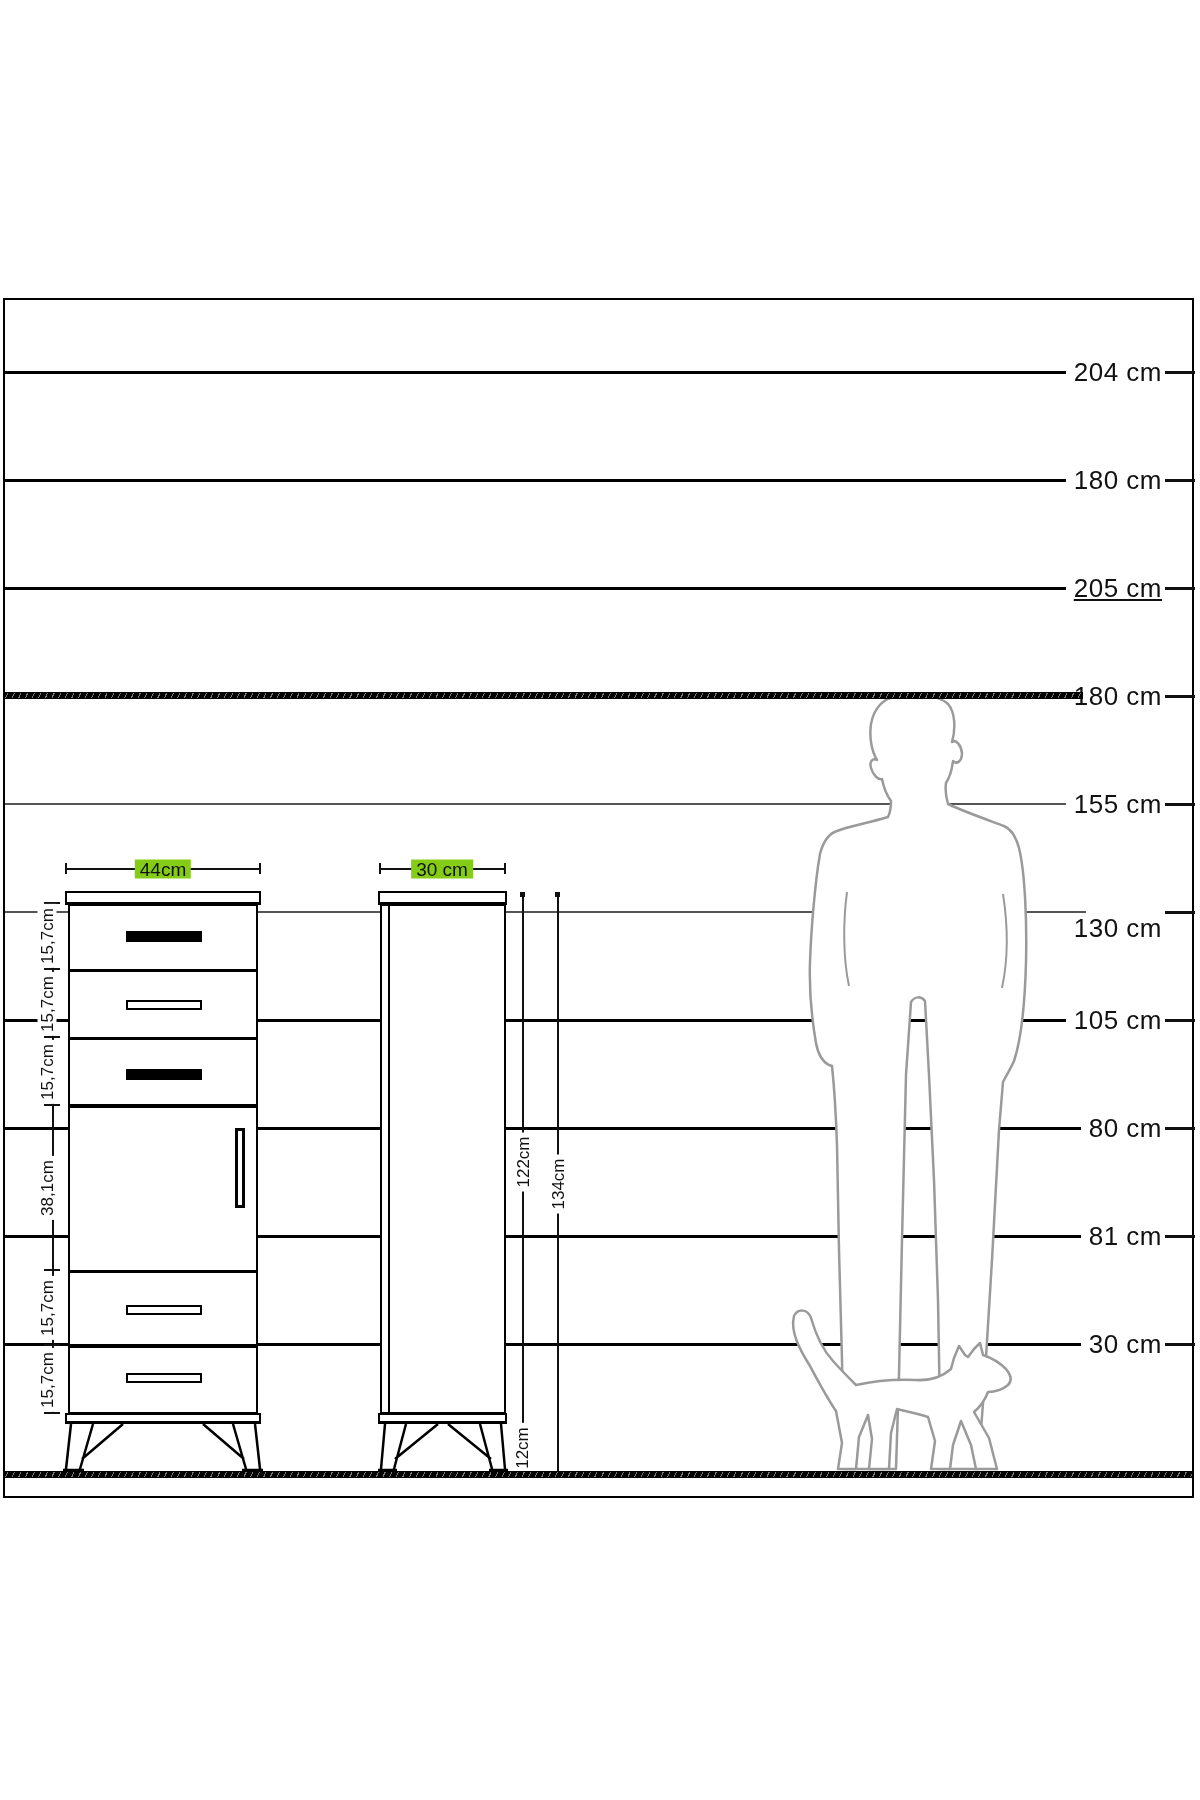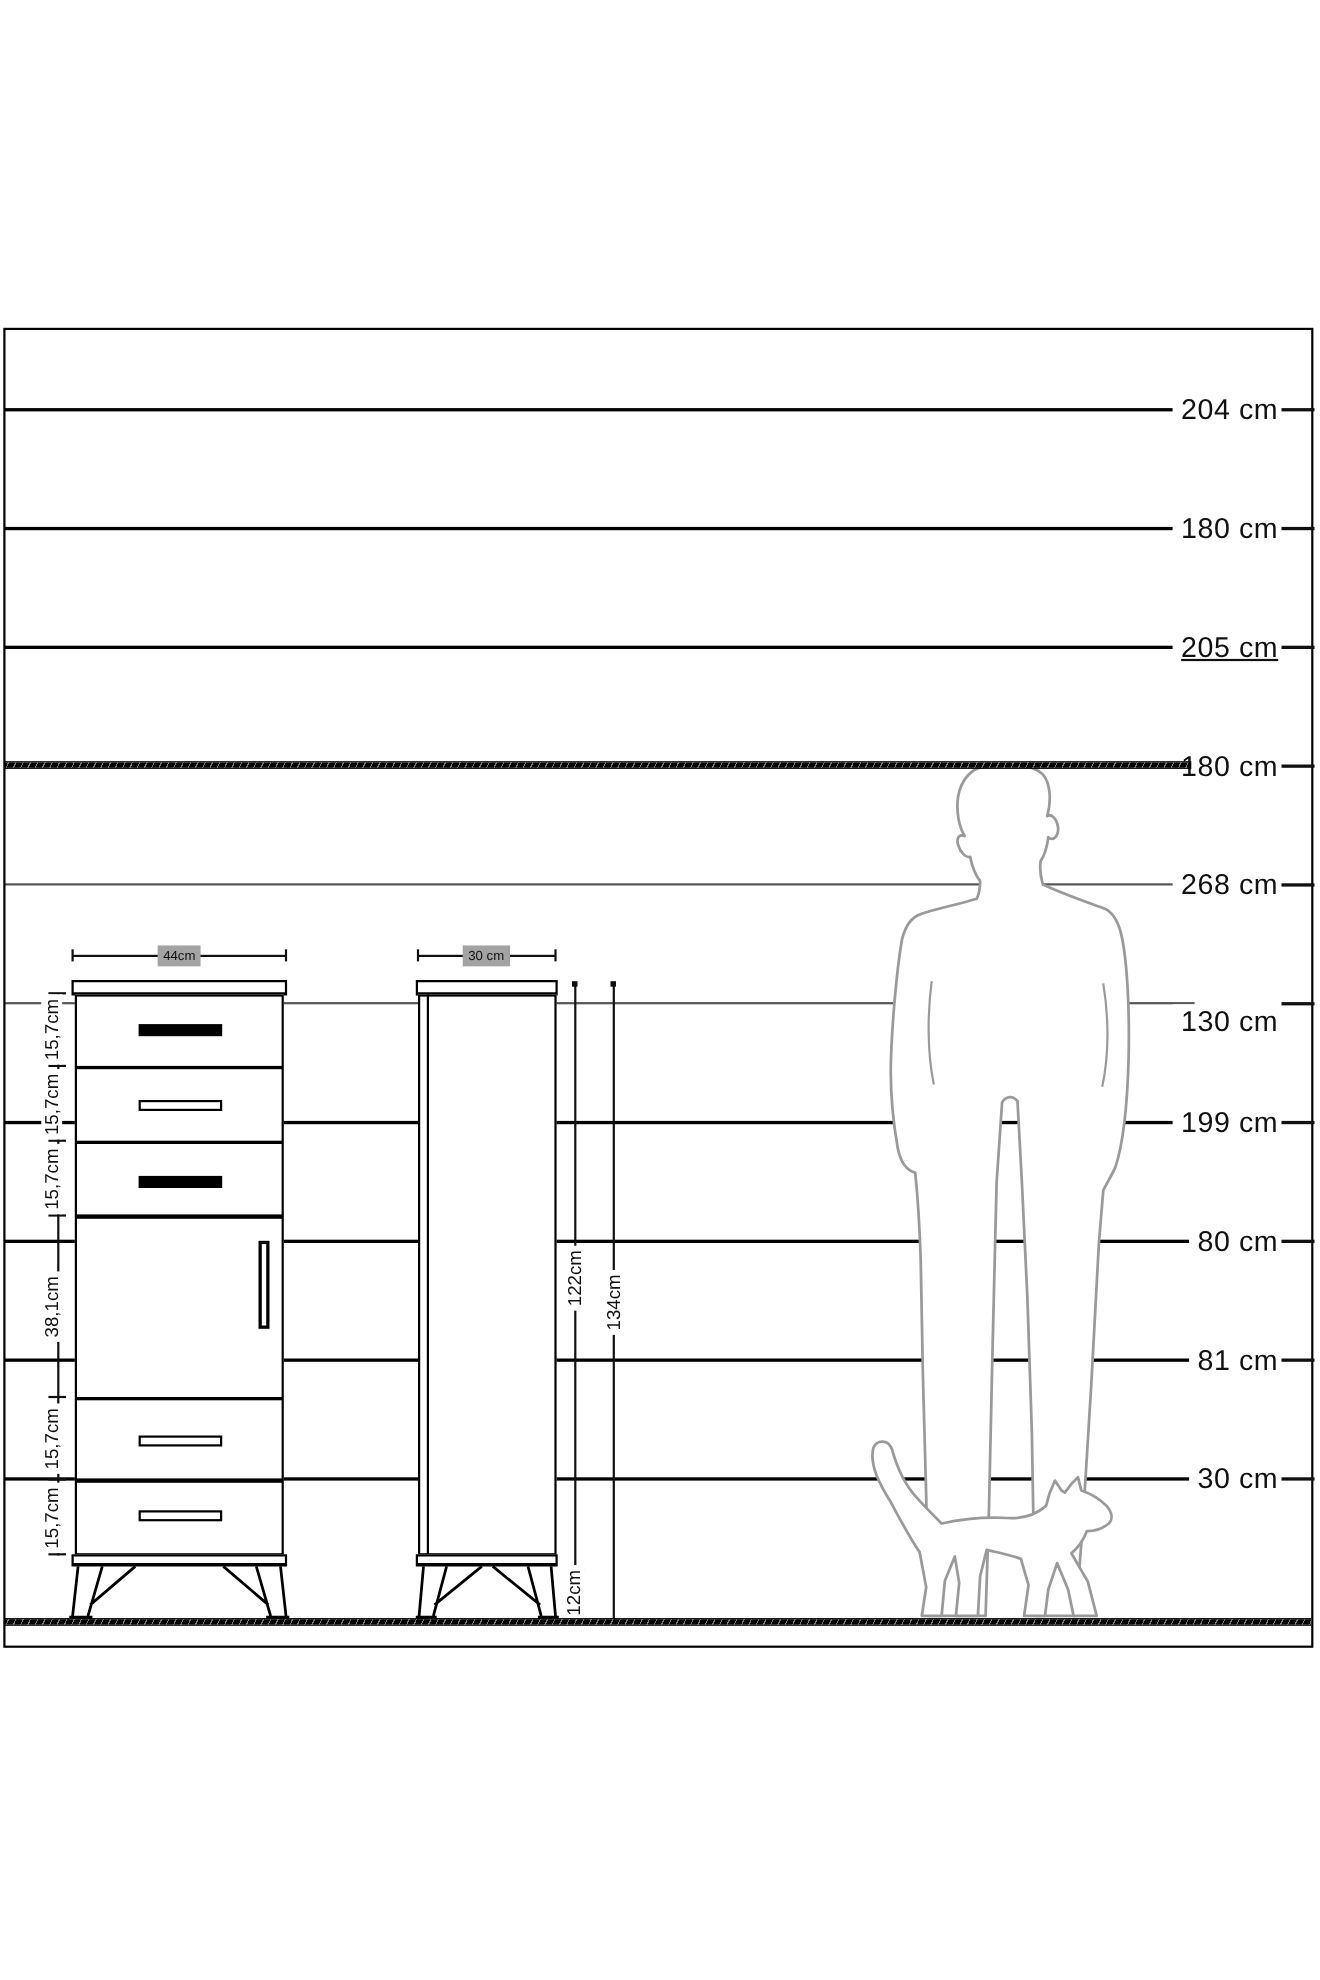--- a/index.html
+++ b/index.html
@@ -17,22 +17,22 @@
   .slab{position:absolute;background:#fff;border:2px solid #000;border-bottom-width:3px;z-index:3;box-sizing:border-box;}
   .bodyx{position:absolute;background:#fff;border:2px solid #000;z-index:3;box-sizing:border-box;}
   .innerline{position:absolute;width:2px;background:#000;z-index:3;}
   .sep{position:absolute;left:70px;width:187px;background:#000;z-index:3;}
   .handle-solid{position:absolute;left:126px;width:76px;height:11px;background:#000;z-index:3;}
   .handle-out{position:absolute;left:126px;width:76px;height:10px;border:2px solid #000;background:#fff;z-index:3;box-sizing:border-box;}
   .door-handle{position:absolute;left:235px;top:1128px;width:10px;height:80px;border:3px solid #000;background:#fff;z-index:3;box-sizing:border-box;}
   .dline{position:absolute;background:#111;z-index:5;}
   .dtick{position:absolute;background:#111;z-index:5;}
   .ddot{position:absolute;width:5px;height:5px;background:#111;z-index:5;}
-  .hlabel{position:absolute;transform:translate(-50%,-50%);font-size:12px;line-height:19px;
-          background:#a3a3a3;padding:0 5px;z-index:5;white-space:nowrap;}
+  .hlabel{position:absolute;transform:translate(-50%,-50%);font-size:19px;line-height:19px;
+          background:#84cc16;padding:0 5px;z-index:5;white-space:nowrap;}
   .vlabel{position:absolute;transform:translate(-50%,-50%) rotate(-90deg);font-size:17px;line-height:19px;
           background:#fff;padding:0 4px;z-index:5;white-space:nowrap;}
   svg.figs{position:absolute;left:0;top:0;z-index:4;}
 </style>
 </head>
 <body>
 
 <div class="canvas">
 
   <div class="frame"></div>
@@ -132,23 +132,23 @@
   <div class="vlabel" style="left:558px;top:1184px;">134cm</div>
   <div class="vlabel" style="left:522px;top:1448px;">12cm</div>
 
   <div class="hatch" style="left:4px;top:692px;width:1079px;"></div>
   <div class="hatch" style="left:4px;top:1471px;width:1188px;"></div>
 
   <div class="slabel" style="top:357px;">204 cm</div>
   <div class="slabel" style="top:465px;">180 cm</div>
   <div class="slabel" style="top:573px;text-decoration:underline;">205 cm</div>
   <div class="slabel" style="top:681px;">180 cm</div>
-  <div class="slabel" style="top:789px;">268 cm</div>
+  <div class="slabel" style="top:789px;">155 cm</div>
   <div class="slabel" style="top:897px;margin-top:16px;">130 cm</div>
-  <div class="slabel" style="top:1005px;">199 cm</div>
+  <div class="slabel" style="top:1005px;">105 cm</div>
   <div class="slabel" style="top:1113px;">80 cm</div>
   <div class="slabel" style="top:1221px;">81 cm</div>
   <div class="slabel" style="top:1329px;">30 cm</div>
   <div class="rtick" style="top:371px;"></div>
   <div class="rtick" style="top:479px;"></div>
   <div class="rtick" style="top:587px;"></div>
   <div class="rtick" style="top:695px;"></div>
   <div class="rtick" style="top:803px;"></div>
   <div class="rtick" style="top:911px;"></div>
   <div class="rtick" style="top:1019px;"></div>

